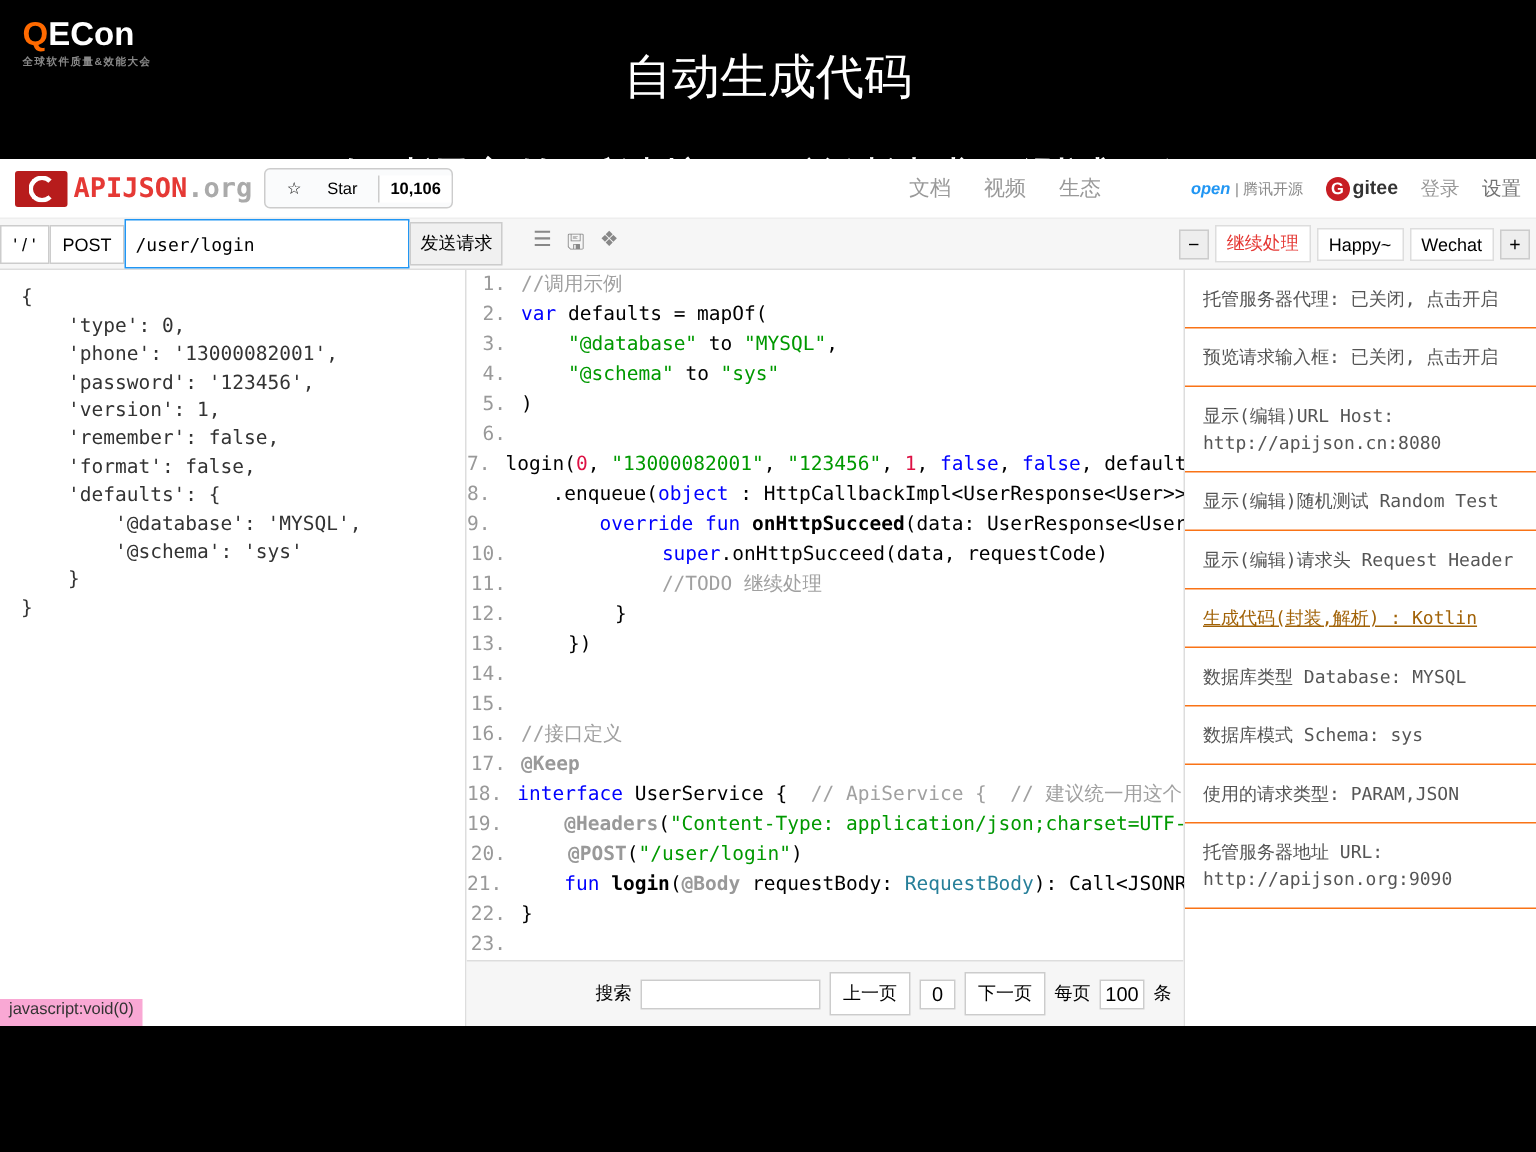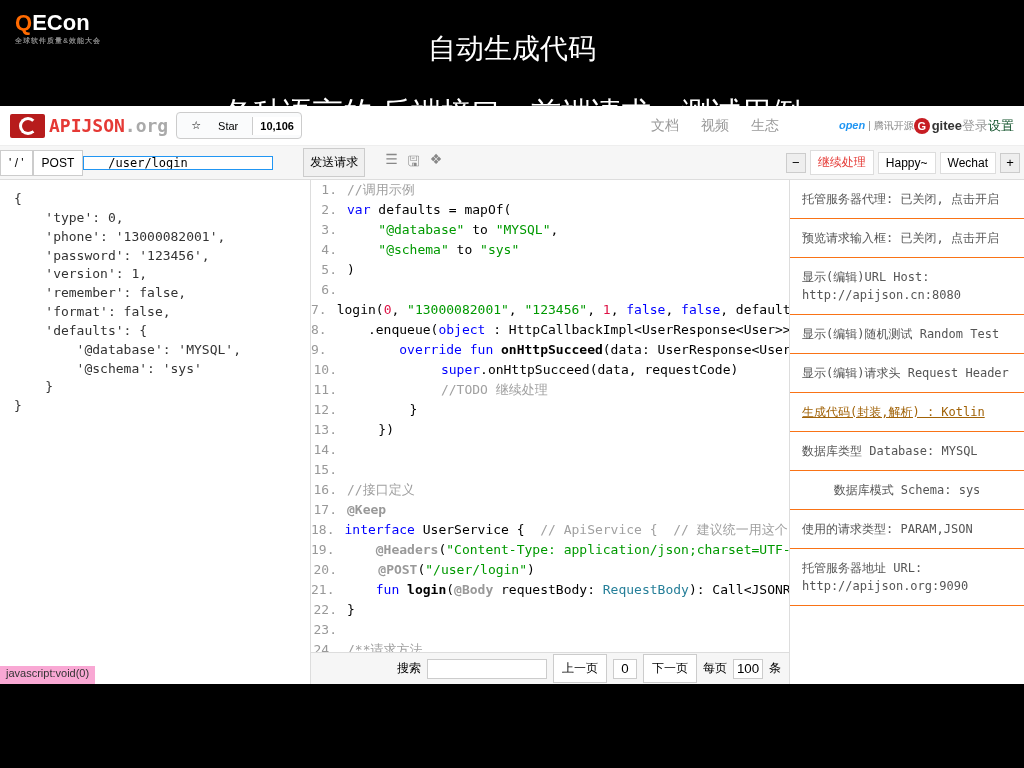--- a/index.html
+++ b/index.html
@@ -1,65 +1,65 @@
 <!DOCTYPE html>
 <html><head>
 <meta charset="utf-8">
 <style>
 * { margin: 0; padding: 0; box-sizing: border-box; }
 body { width: 1024px; height: 768px; background: #000; font-family: -apple-system, "Helvetica Neue", Arial, sans-serif; overflow: hidden; }
 .slide { width: 100%; height: 100%; position: relative; }
 
 .qecon-logo { position: absolute; top: 10px; left: 15px; color: #fff; font-size: 22px; font-weight: bold; }
 .qecon-sub { color: #888; font-size: 7px; letter-spacing: 1px; }
-.title { color: #fff; font-size: 28px; text-align: center; padding-top: 30px; font-weight: 300; }
+.title { color: #fff; font-size: 32px; text-align: center; padding-top: 30px; font-weight: 300; }
 .subtitle { color: #fff; font-size: 30px; text-align: center; padding-top: 25px; font-weight: 300; }
 
 .app { position: absolute; top: 106px; left: 0; width: 1024px; height: 578px; background: #fff; display: flex; flex-direction: column; }
 
 .header { height: 40px; background: #fff; display: flex; align-items: center; padding: 0 10px; border-bottom: 1px solid #eee; }
 .logo-box { width: 35px; height: 24px; background: #b71c1c; display: inline-flex; align-items: center; justify-content: center; margin-right: 4px; border-radius: 2px; }
 .logo-box::before { content: ""; width: 12px; height: 12px; border: 3px solid #fff; border-radius: 50%; border-right-color: transparent; }
 .brand { font-family: monospace; font-weight: bold; font-size: 18px; }
 .brand .r { color: #e53935; } .brand .g { color: #aaa; }
 .star-btn { display: inline-flex; align-items: center; border: 1px solid #ccc; border-radius: 4px; font-size: 11px; margin-left: 8px; overflow: hidden; background: #fafbfc; }
 .star-btn span { padding: 3px 7px; }
 .star-btn .cnt { border-left: 1px solid #ccc; font-weight: bold; background: #fff; }
 .nav-links { margin-left: auto; display: flex; gap: 22px; color: #999; font-size: 14px; }
 .nav-links span { cursor: pointer; }
-.right-brands { display: flex; align-items: center; margin-left: 60px; font-size: 13px; }
+.right-brands { display: flex; align-items: center; gap: 15px; margin-left: 60px; font-size: 13px; }
 .tencent { color: #2196f3; font-size: 11px; font-style: italic; }
 .tencent .sub { color: #888; font-style: normal; font-size: 10px; }
 .gitee { color: #333; font-weight: bold; }
 .gitee-g { display: inline-block; width: 16px; height: 16px; background: #c71d23; color: #fff; border-radius: 50%; text-align: center; line-height: 16px; font-size: 11px; margin-right: 2px; }
 
 .toolbar { height: 34px; background: #f6f6f6; display: flex; align-items: center; border-bottom: 1px solid #ddd; }
 .tb-left { display: flex; align-items: center; padding-left: 0; }
 .btn { background: #fff; border: 1px solid #ccc; padding: 5px 8px; font-size: 12px; cursor: pointer; }
-.url-input { width: 190px; height: 14px; border: 1.5px solid #2196f3; padding: 0 24px; font-family: monospace; font-size: 12px; }
-.send-btn { background: #f0f0f0; border: 1px solid #ccc; padding: 5px 6px; font-size: 12px; cursor: pointer; margin-left: 30px; }
+.url-input { width: 190px; height: 33px; border: 1.5px solid #2196f3; padding: 0 6px; font-family: monospace; font-size: 12px; }
+.send-btn { background: #f0f0f0; border: 1px solid #ccc; padding: 5px 6px; font-size: 12px; cursor: pointer; }
 .tb-mid { display: flex; gap: 10px; margin-left: 20px; color: #888; font-size: 14px; }
 .tb-mid span { cursor: pointer; }
 .tb-right { margin-left: auto; display: flex; align-items: center; gap: 4px; padding-right: 4px; }
 .sq-btn { width: 20px; height: 20px; background: #eee; border: 1px solid #ccc; text-align: center; line-height: 18px; font-size: 13px; cursor: pointer; }
 .tag-btn { padding: 3px 7px; background: #fff; border: 1px solid #ddd; font-size: 12px; cursor: pointer; }
 .tag-btn.red { color: #e53935; }
 
 .body { flex: 1; display: flex; overflow: hidden; }
 
 .left-pane { width: 310px; padding: 10px 14px; font-family: monospace; font-size: 13px; line-height: 1.45; white-space: pre; color: #333; }
 
 .mid-pane { flex: 1; border-left: 1px solid #ddd; border-right: 1px solid #ddd; overflow: hidden; position: relative; }
 .code-area { height: calc(100% - 30px); overflow: auto; }
 .code-line { display: flex; font-family: monospace; font-size: 13px; line-height: 20px; }
 .lineno { width: 36px; text-align: right; padding-right: 10px; color: #999; user-select: none; }
 .code { white-space: pre; }
 .kw { color: #00f; } .str { color: #090; } .cm { color: #a0a0a0; } .num { color: #d14; font-weight: normal; } .bool { color: #00f; } .fn { font-weight: bold; } .ann { color: #999; font-weight: bold; } .type { color: #267f99; }
 
-.search-bar { position: absolute; bottom: 0; left: 0; right: 0; height: 32px; background: #f6f6f6; border-top: 1px solid #ddd; display: flex; align-items: center; justify-content: flex-end; padding: 0 8px; gap: 6px; font-size: 12px; }
+.search-bar { position: absolute; bottom: 0; left: 0; right: 0; height: 44px; background: #f6f6f6; border-top: 1px solid #ddd; display: flex; align-items: center; justify-content: flex-end; padding: 0 8px; gap: 6px; font-size: 12px; }
 .search-bar input[type="text"] { width: 120px; height: 20px; border: 1px solid #ccc; }
 
 .right-pane { width: 234px; font-size: 12px; color: #555; font-family: monospace; overflow: hidden; }
 .rp-item { padding: 10px 12px; border-bottom: 1px solid #f97316; line-height: 1.5; cursor: pointer; }
 .rp-item.hl { color: #a16207; text-decoration: underline; }
 
 .status { position: absolute; bottom: 0; left: 0; height: 18px; background: #f9a8d4; color: #333; font-size: 11px; padding: 1px 6px; }
 </style>
 </head>
 <body>
@@ -86,21 +86,21 @@
       <div style="flex:1"></div>
       <div class="nav-links">
         <span>文档</span>
         <span>视频</span>
         <span>生态</span>
       </div>
       <div class="right-brands">
         <span class="tencent"><b>open</b> <span class="sub">| 腾讯开源</span></span>
         <span class="gitee"><span class="gitee-g">G</span><span>gitee</span></span>
         <span style="color:#999">登录</span>
-        <span style="color:#14532d">设置</span>
+        <span style="color:#737373">设置</span>
       </div>
     </div>
 
     <div class="toolbar">
       <div class="tb-left">
         <button class="btn">' / '</button>
         <button class="btn">POST</button>
         <input class="url-input" value="/user/login" style="">
         <button class="send-btn">发送请求</button>
       </div>
@@ -245,21 +245,21 @@
 
       <div class="right-pane" id="right-pane">
           <div class="rp-item" style="white-space: pre-line;">托管服务器代理: 已关闭, 点击开启</div>
           <div class="rp-item" style="white-space: pre-line;">预览请求输入框: 已关闭, 点击开启</div>
           <div class="rp-item" style="white-space: pre-line;">显示(编辑)URL Host:
 http://apijson.cn:8080</div>
           <div class="rp-item" style="white-space: pre-line;">显示(编辑)随机测试 Random Test</div>
           <div class="rp-item" style="white-space: pre-line;">显示(编辑)请求头 Request Header</div>
           <div class="rp-item hl" style="white-space: pre-line;">生成代码(封装,解析) : Kotlin</div>
           <div class="rp-item" style="white-space: pre-line;">数据库类型 Database: MYSQL</div>
-          <div class="rp-item" style="white-space: pre-line; text-align: center;">数据库模式 Schema: sys</div>
+          <div class="rp-item" style="white-space: pre-line;">数据库模式 Schema: sys</div>
           <div class="rp-item" style="white-space: pre-line;">使用的请求类型: PARAM,JSON</div>
           <div class="rp-item" style="white-space: pre-line;">托管服务器地址 URL:
 http://apijson.org:9090</div>
         </div>
     </div>
 
     <div class="status">javascript:void(0)</div>
   </div>
 
   <div class="subtitle">各种语言的 后端接口、前端请求、测试用例</div>

